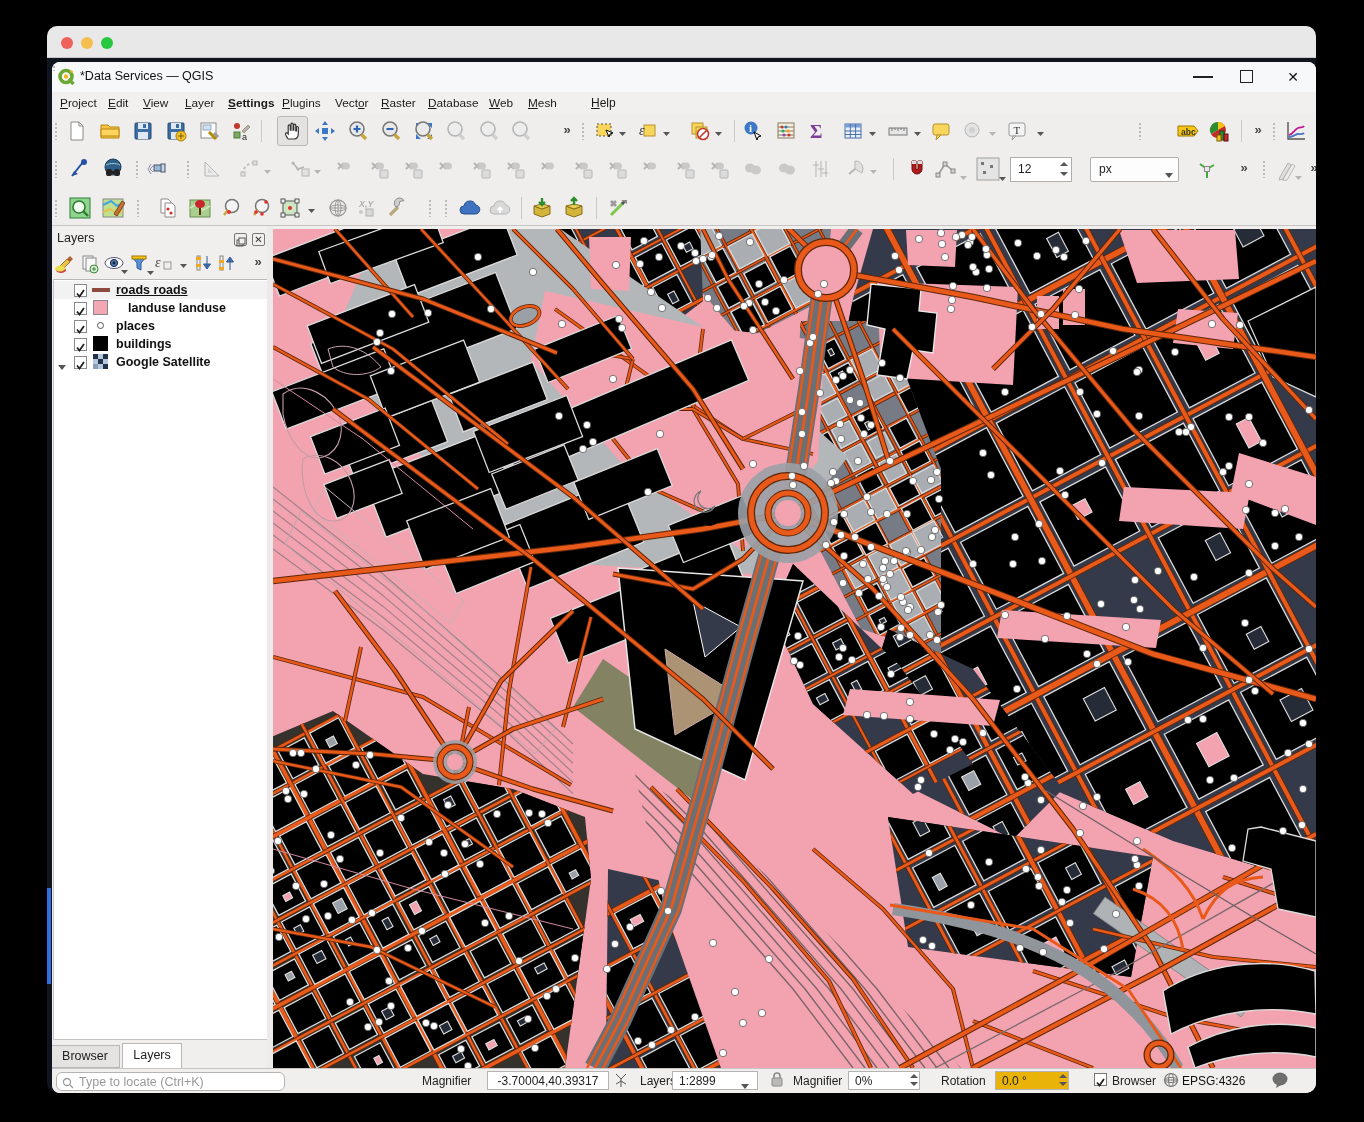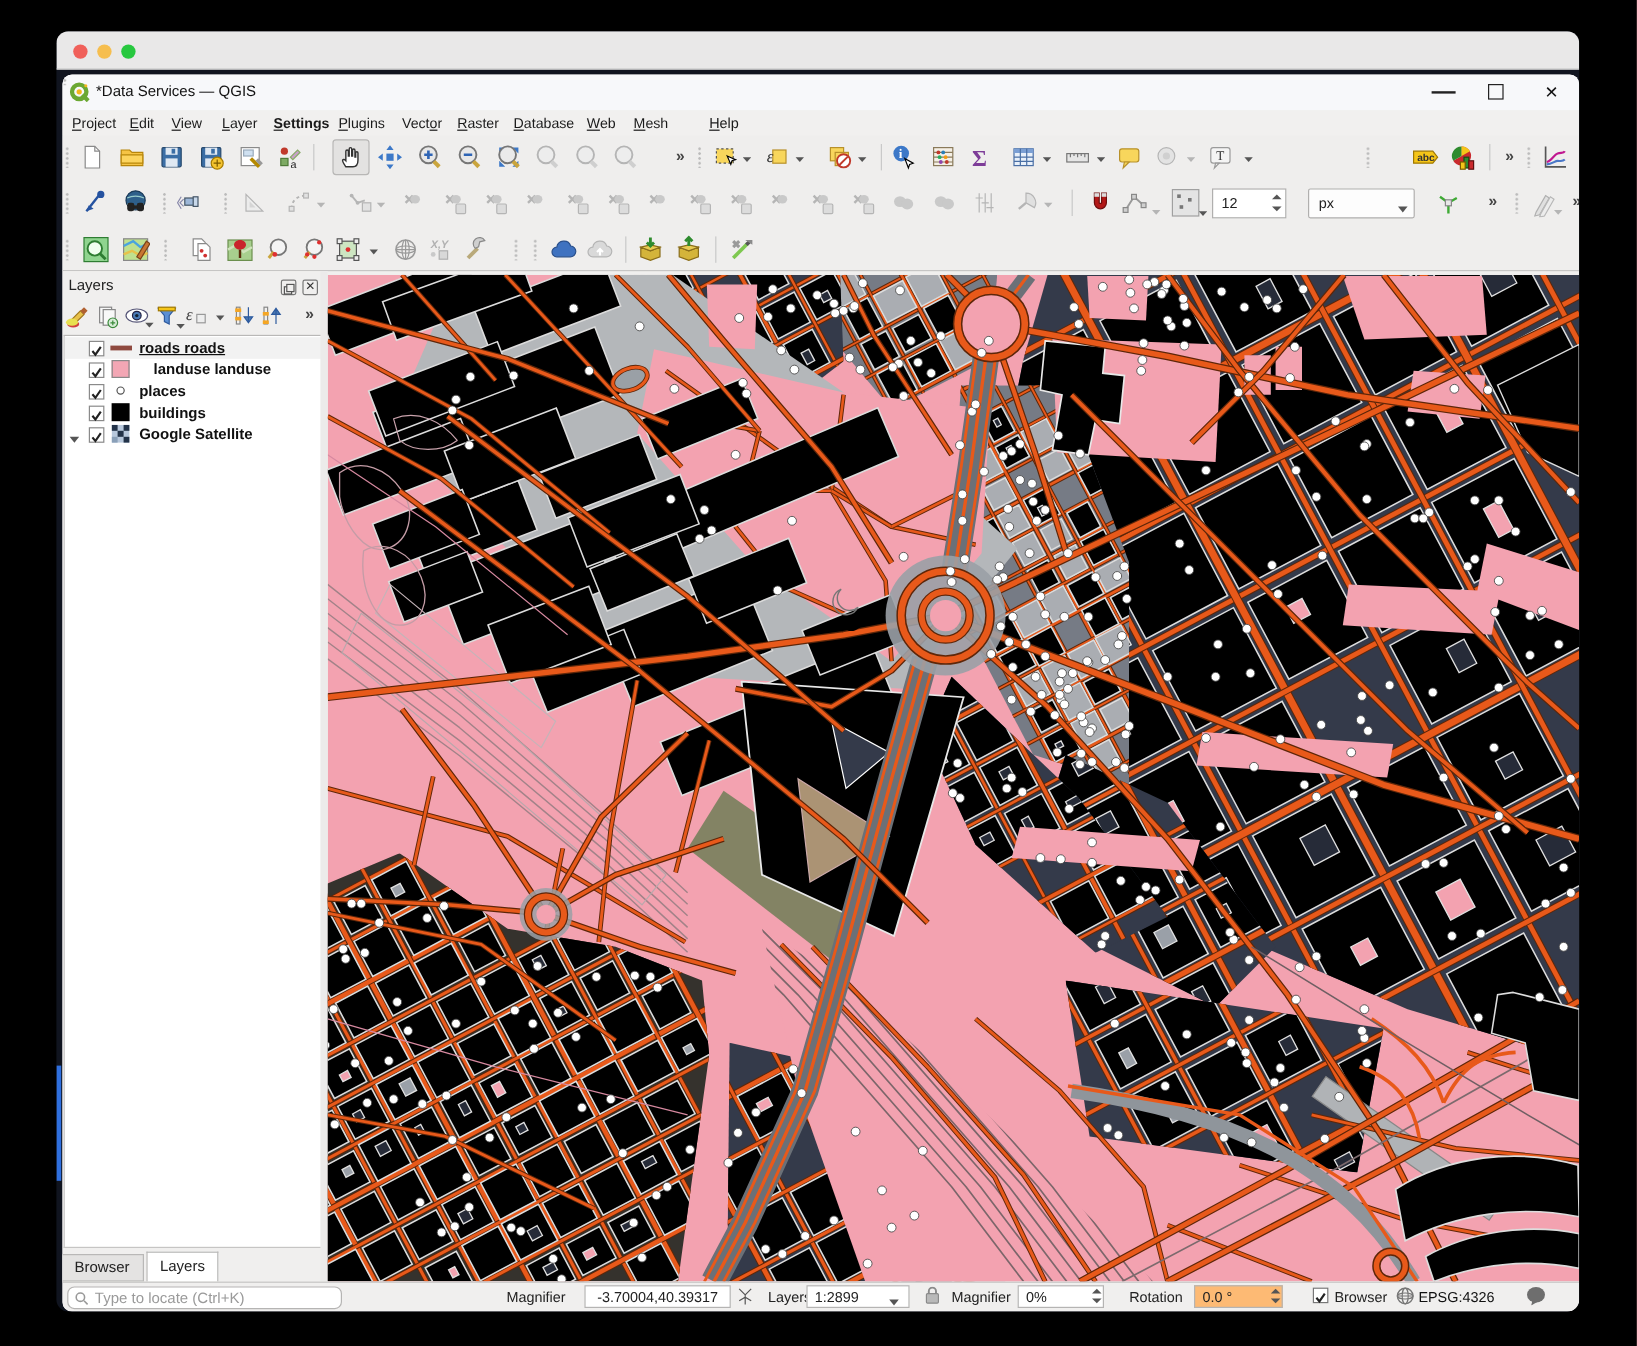--- a/index.html
+++ b/index.html
@@ -576,21 +576,21 @@
           <rect x="1" y="6" width="10" height="8" rx="1" fill="#b9b9b9" stroke="#8a8a8a"></rect>
           <path d="M3 6V4a3 3 0 0 1 6 0v2" fill="none" stroke="#8a8a8a" stroke-width="1.6"></path>
         </svg></div>
       <div style="position:absolute;left:741px;top:1012px;width:56px;height:14px;font-size:12px;color:#222;">Magnifier</div>
       <div style="position:absolute;left:796px;top:1009px;width:72px;height:19px;background:#fff;border:1px solid #b5b4b3;font-size:12px;color:#222;padding:2px 0 0 6px;">0%</div>
       <div style="position:absolute;left:856px;top:1009px;width:12px;height:19px;"><svg width="12" height="19" viewBox="0 0 12 19">
           <path d="M2 7l4-4 4 4z" fill="#555"></path>
           <path d="M2 11l4 4 4-4z" fill="#555"></path>
         </svg></div>
       <div style="position:absolute;left:889px;top:1012px;width:50px;height:14px;font-size:12px;color:#222;">Rotation</div>
-      <div style="position:absolute;left:943px;top:1009px;width:74px;height:19px;background:#fdba74;border:1px solid #b5b4b3;font-size:12px;color:#222;padding:2px 0 0 6px;">0.0 °</div>
+      <div style="position:absolute;left:943px;top:1009px;width:74px;height:19px;background:#eab308;border:1px solid #b5b4b3;font-size:12px;color:#222;padding:2px 0 0 6px;">0.0 °</div>
       <div style="position:absolute;left:1005px;top:1009px;width:12px;height:19px;"><svg width="12" height="19" viewBox="0 0 12 19">
           <path d="M2 7l4-4 4 4z" fill="#555"></path>
           <path d="M2 11l4 4 4-4z" fill="#555"></path>
         </svg></div>
       <div style="position:absolute;left:1042px;top:1011px;width:13px;height:13px;background:#fff;border:1px solid #777;"><svg width="11" height="11" viewBox="0 0 11 11">
           <path d="M2 5.5l2.5 3L9 2" fill="none" stroke="#222" stroke-width="1.8"></path>
         </svg></div>
       <div style="position:absolute;left:1060px;top:1012px;width:44px;height:14px;font-size:12px;color:#222;">Browser</div>
       <div style="position:absolute;left:1111px;top:1010px;width:16px;height:16px;"><svg width="16" height="16" viewBox="0 0 16 16">
           <circle cx="8" cy="8" r="6.5" fill="none" stroke="#777" stroke-width="1.2"></circle>

